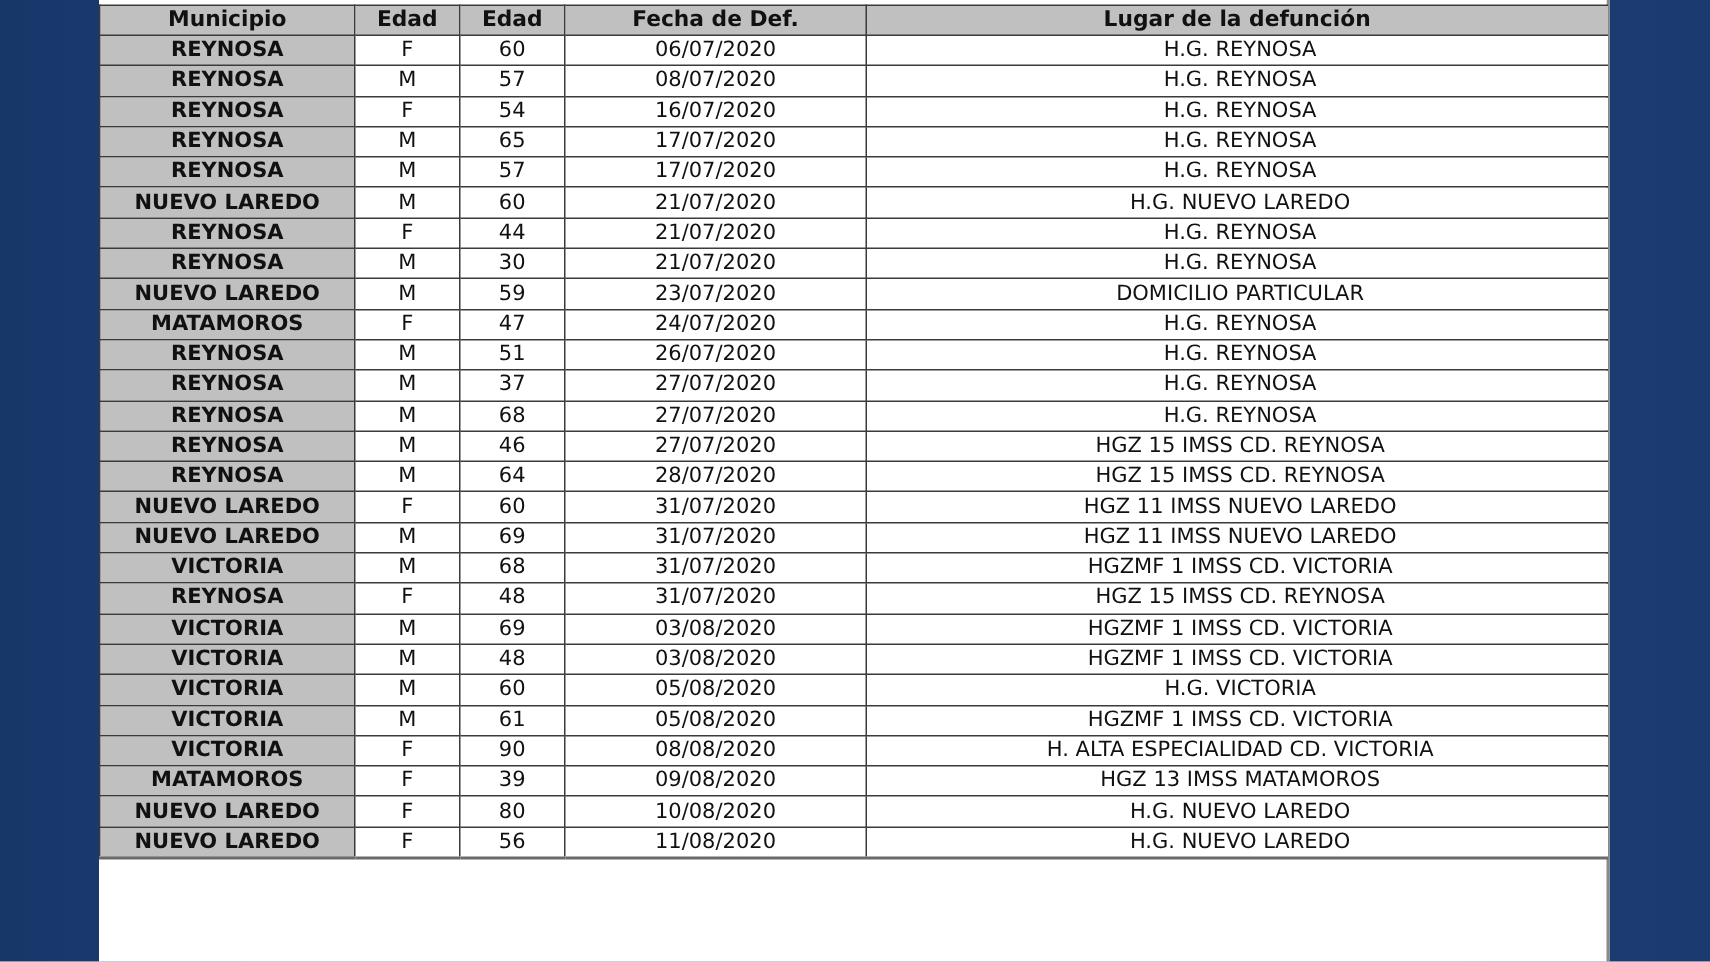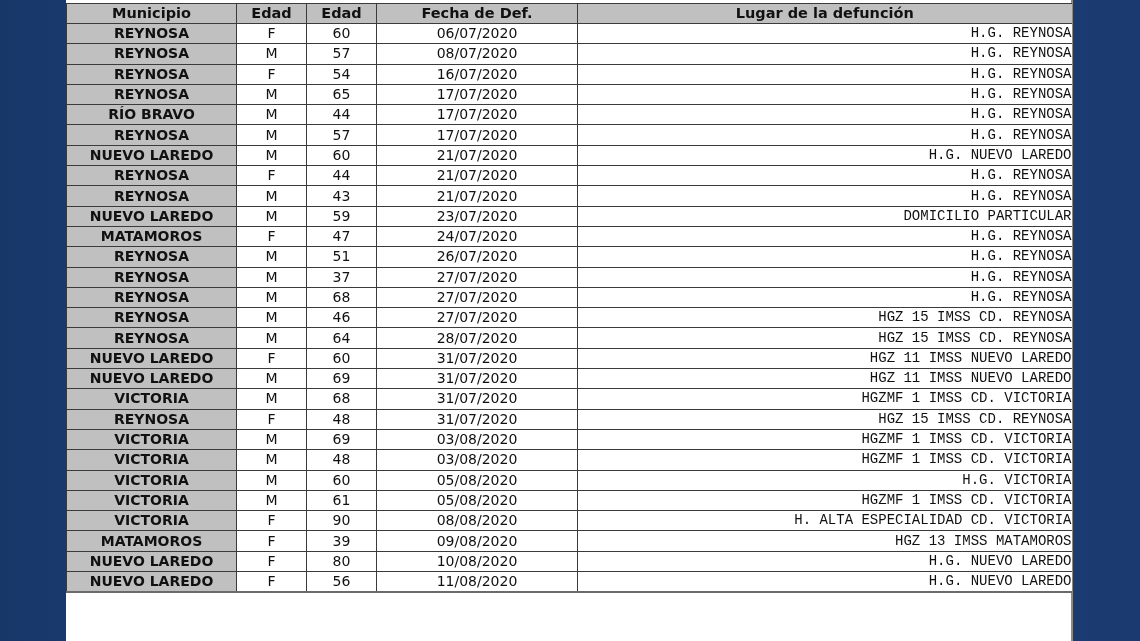--- a/index.html
+++ b/index.html
@@ -66,24 +66,23 @@
     background: #c0c0c0;
     font-weight: bold;
     text-align: center;
     font-size: 14px;
   }
   td.sex, td.edad, td.fecha {
     text-align: center;
     background: #ffffff;
   }
   td.lugar {
-    text-align: right;
+    text-align: center;
     padding-left: 4px;
     background: #ffffff;
-    font-family: Liberation Mono, monospace;
   }
   td.lugar.last-col, th.last-col {
     border-right: none;
   }
   tr:last-child td {
     border-bottom: 2px solid #6a6a6a;
   }
 </style>
 </head>
 <body>
@@ -130,27 +129,20 @@
           <td class="lugar last-col">H.G. REYNOSA</td>
         </tr>
         <tr>
           <td class="mun">REYNOSA</td>
           <td class="sex">M</td>
           <td class="edad">65</td>
           <td class="fecha">17/07/2020</td>
           <td class="lugar last-col">H.G. REYNOSA</td>
         </tr>
         <tr>
-          <td class="mun">RÍO BRAVO</td>
-          <td class="sex">M</td>
-          <td class="edad">44</td>
-          <td class="fecha">17/07/2020</td>
-          <td class="lugar last-col">H.G. REYNOSA</td>
-        </tr>
-        <tr>
           <td class="mun">REYNOSA</td>
           <td class="sex">M</td>
           <td class="edad">57</td>
           <td class="fecha">17/07/2020</td>
           <td class="lugar last-col">H.G. REYNOSA</td>
         </tr>
         <tr>
           <td class="mun">NUEVO LAREDO</td>
           <td class="sex">M</td>
           <td class="edad">60</td>
@@ -160,21 +152,21 @@
         <tr>
           <td class="mun">REYNOSA</td>
           <td class="sex">F</td>
           <td class="edad">44</td>
           <td class="fecha">21/07/2020</td>
           <td class="lugar last-col">H.G. REYNOSA</td>
         </tr>
         <tr>
           <td class="mun">REYNOSA</td>
           <td class="sex">M</td>
-          <td class="edad">43</td>
+          <td class="edad">30</td>
           <td class="fecha">21/07/2020</td>
           <td class="lugar last-col">H.G. REYNOSA</td>
         </tr>
         <tr>
           <td class="mun">NUEVO LAREDO</td>
           <td class="sex">M</td>
           <td class="edad">59</td>
           <td class="fecha">23/07/2020</td>
           <td class="lugar last-col">DOMICILIO PARTICULAR</td>
         </tr>

